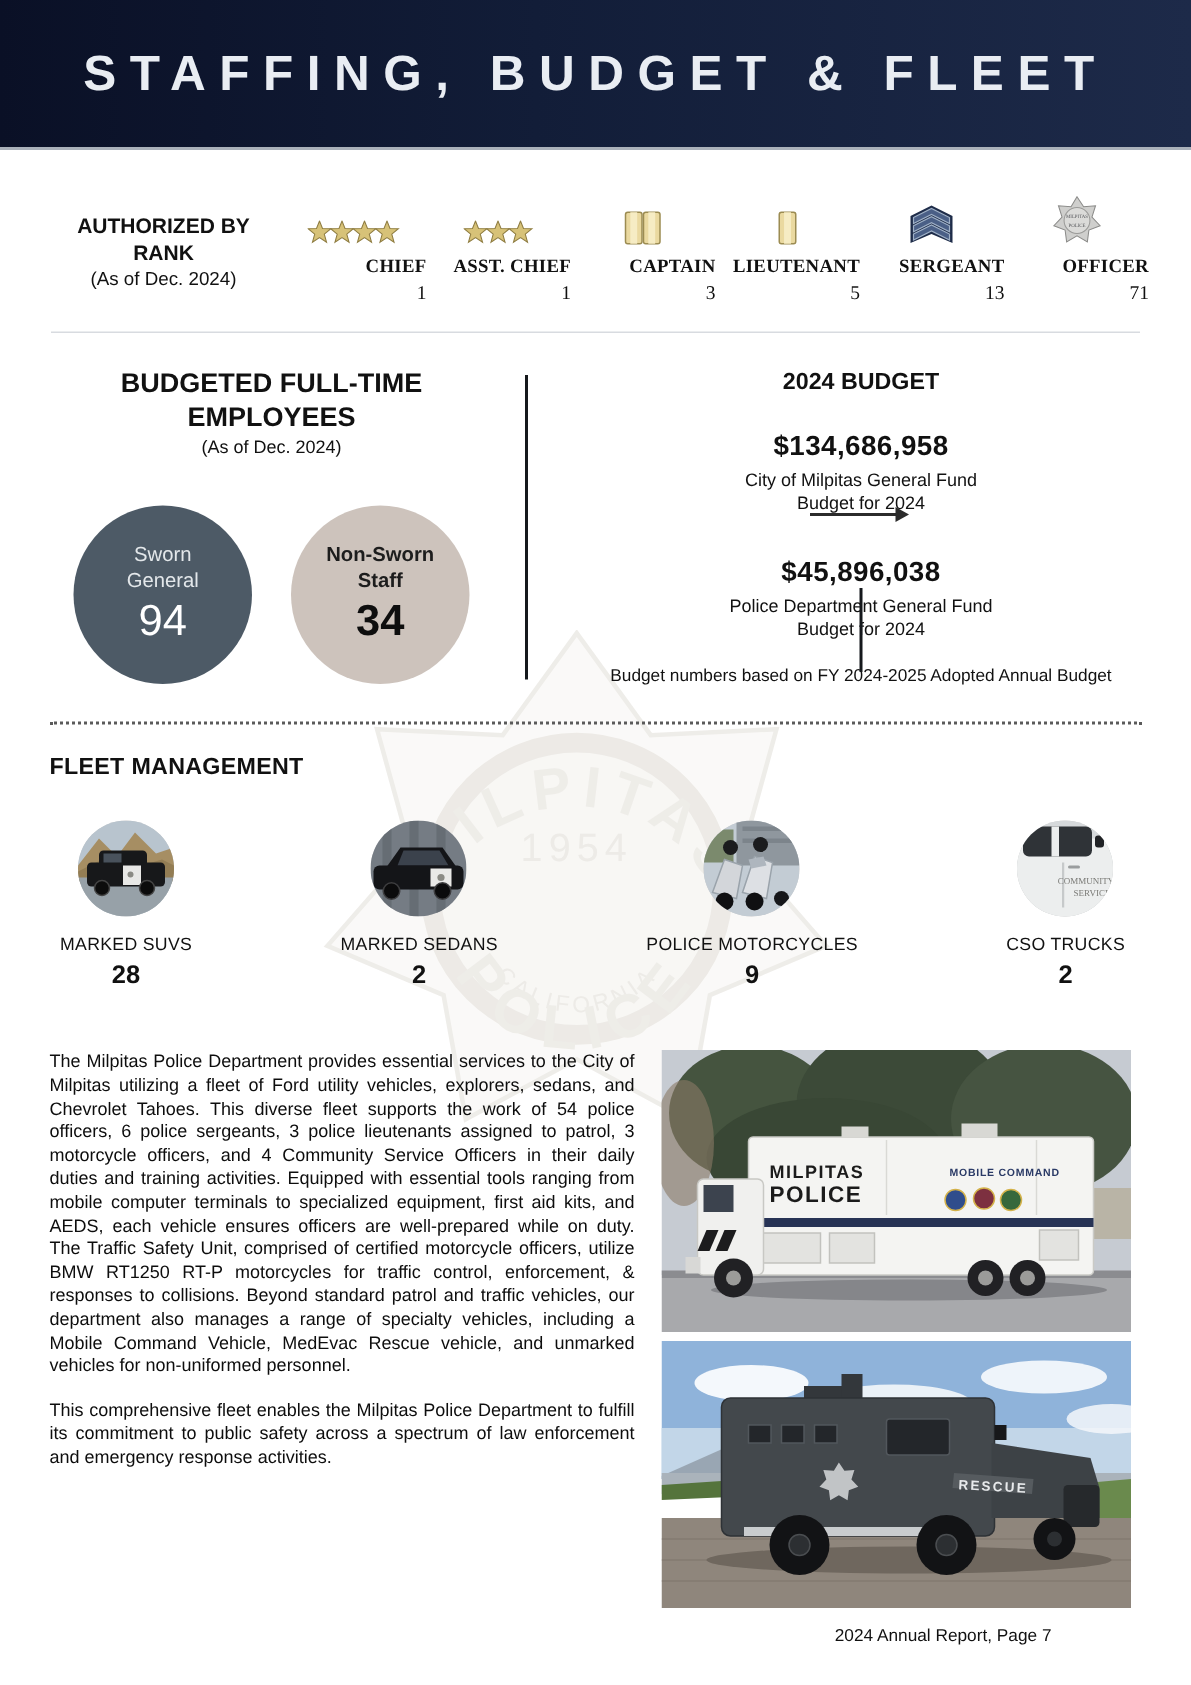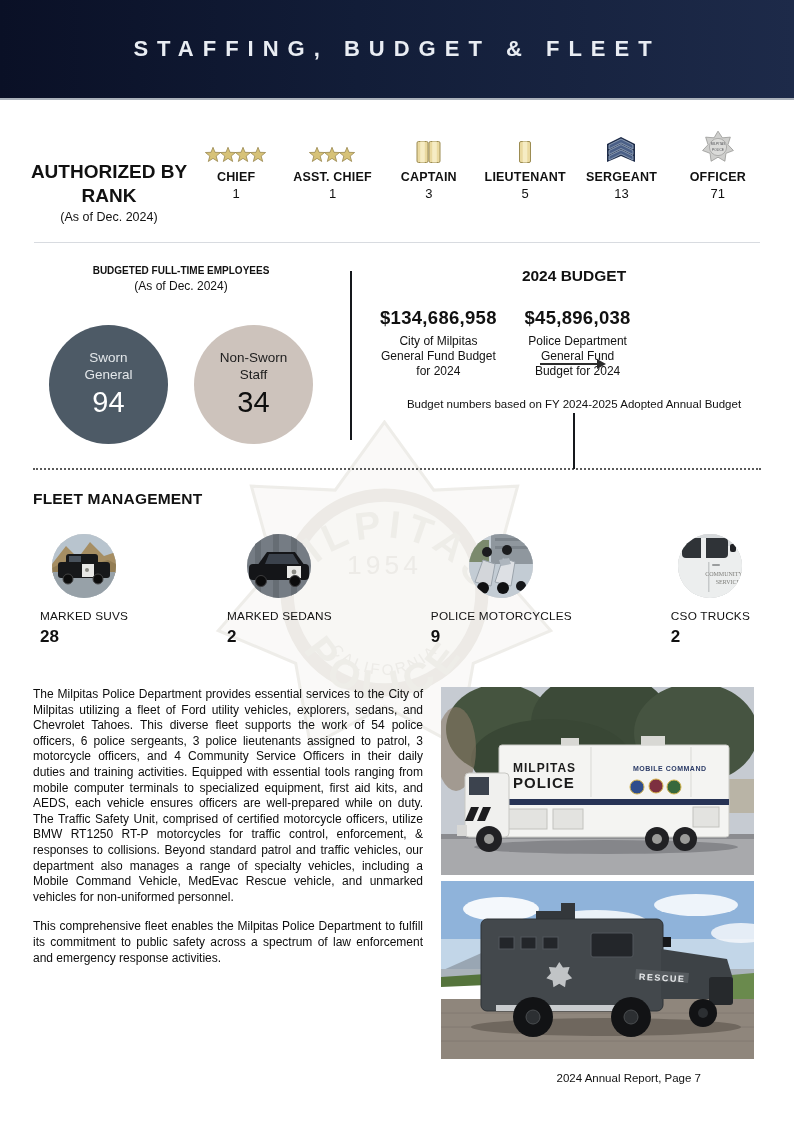--- a/index.html
+++ b/index.html
@@ -7,63 +7,63 @@
   body {
     height:1123px; background:#ffffff; position:relative; overflow:hidden;
     font-family:"Liberation Sans", sans-serif; color:#111;
   }
   
   .header {
     height:100px; display:flex; align-items:center; justify-content:center;
     background:linear-gradient(90deg,#0a1026 0%,#121d38 45%,#1d2a49 100%);
     border-bottom:2px solid #aab1ba; position:relative; z-index:2;
   }
-  .header h1 { color:#e9edf3; font-size:22px; font-weight:bold; letter-spacing:9px; }
+  .header h1 { color:#e9edf3; font-size:33px; font-weight:bold; letter-spacing:9px; }
   
   .watermark { position:absolute; left:212px; top:420px; width:345px; height:345px; z-index:0; opacity:.85; }
   .content { position:relative; z-index:1; }
   
   .ranks { display:flex; margin:26px 28px 0 30px; }
   .rank-head { width:158px; text-align:center; padding-top:16px; }
-  .rank-head .h { font-size:19px; font-weight:bold; line-height:1.25;margin-top:18px; }
+  .rank-head .h { font-size:14px; font-weight:bold; line-height:1.25; }
   .rank-head .sub { font-size:12.5px; margin-top:2px; }
-  .rank-item { flex:1; text-align:center; }
+  .rank-item { flex:1; text-align:right;font-family:Liberation Serif, serif; }
   .rank-icon { height:38px; display:flex; align-items:flex-end; justify-content:center; }
   .rank-label { font-size:12.5px; font-weight:bold; margin-top:6px; letter-spacing:.2px; }
   .rank-count { font-size:13px; margin-top:2px; }
   .hline1 { border-top:1px solid #d8dbe0; margin:18px 34px 0; }
   
   .row2 { display:flex; margin:22px 26px 0 30px; }
   .employees { width:302px; text-align:center; }
-  .employees .h { font-size:10px; font-weight:bold; line-height:1.25; width:230px; margin:0 auto; }
+  .employees .h { font-size:18px; font-weight:bold; line-height:1.25; width:230px; margin:0 auto; }
   .employees .sub { font-size:12px; margin-top:2px; }
   .emp-circles { margin-top:32px; display:flex; justify-content:center; gap:26px; }
   .circle { width:119px; height:119px; border-radius:50%; display:flex; flex-direction:column; align-items:center; justify-content:center; }
   .circle .lbl { font-size:13.5px; line-height:1.25;text-align:right; }
   .circle .num { font-size:29px; margin-top:3px; }
   .c-sworn { background:#4d5a66; color:#e3e7ea; }
   .c-sworn .num { color:#ffffff; }
-  .c-nonsworn { background:#cdc3bc; color:#1d1d1d; }
+  .c-nonsworn { background:#cdc3bc; color:#1d1d1d;font-weight:bold; }
   .c-nonsworn .num { color:#0e0e0e; }
   .vsep { width:2px; background:#15181c; margin:6px 0 4px 18px; }
   .budget { flex:1; text-align:center; position:relative; padding-top:2px;margin-left:28px; }
   .budget .h { font-size:15.5px; font-weight:bold; }
-  .bgrid { display:grid; grid-template-columns:1fr 1fr 1fr; margin-top:22px; row-gap:24px;gap:26px; }
+  .bgrid { display:grid; grid-template-columns:1fr; margin-top:22px; row-gap:24px;gap:26px; }
   .bcell .val { font-size:18.5px; font-weight:bold; letter-spacing:.3px; }
   .bcell .lab { font-size:12px; margin:5px auto 0; line-height:1.28; max-width:196px; }
   .arrow { position:absolute; top:98px; left:160px; width:64px; height:2px; background:#2b2b2b; }
   .arrow::after { content:""; position:absolute; right:-2px; top:-4px;
     border-left:9px solid #2b2b2b; border-top:5px solid transparent; border-bottom:5px solid transparent; }
   .vsep2 { position:absolute; left:50%; transform:translateX(-50%); top:148px; height:56px; width:2px; background:#15181c; }
   .bnote { font-size:11.5px; margin-top:18px; }
   .hline2 { border-top:2px dotted #5a5a5a; margin:24px 33px 0; }
   
   .fleet-h { font-size:15.5px; font-weight:bold; margin:20px 0 0 33px; letter-spacing:.2px; }
   .fleet-row { display:flex; justify-content:space-between; margin:26px 44px 0 40px; }
-  .fleet-item { }
+  .fleet-item { text-align:center; }
   .fcircle { width:64px; height:64px; border-radius:50%; overflow:hidden; margin:0 auto; background:#ccc; }
   .flabel { font-size:11.8px; margin-top:11px; letter-spacing:.2px; }
   .fcount { font-size:17px; font-weight:bold; margin-top:4px; }
   
   .body-row { display:flex; margin:40px 40px 0 33px; gap:18px; }
   .textcol { width:393px; font-size:12px; line-height:1.3; text-align:justify; color:#0d0d0d; }
   .textcol p + p { margin-top:14px; }
   .photocol { width:313px; display:flex; flex-direction:column; gap:6px; }
   .photo { width:313px; display:block; }
   .footer { text-align:right; margin:7px 53px 0 0; font-size:11.5px; color:#111; }

